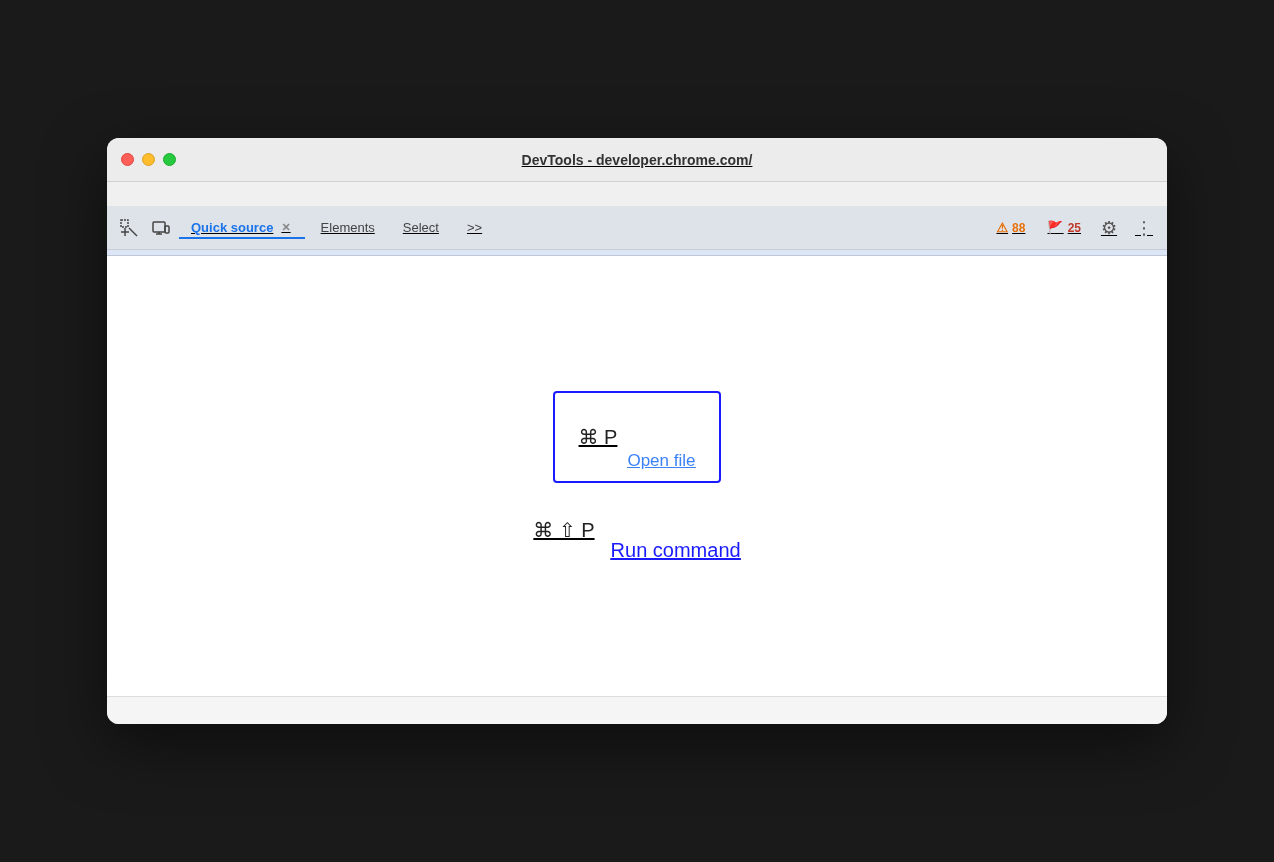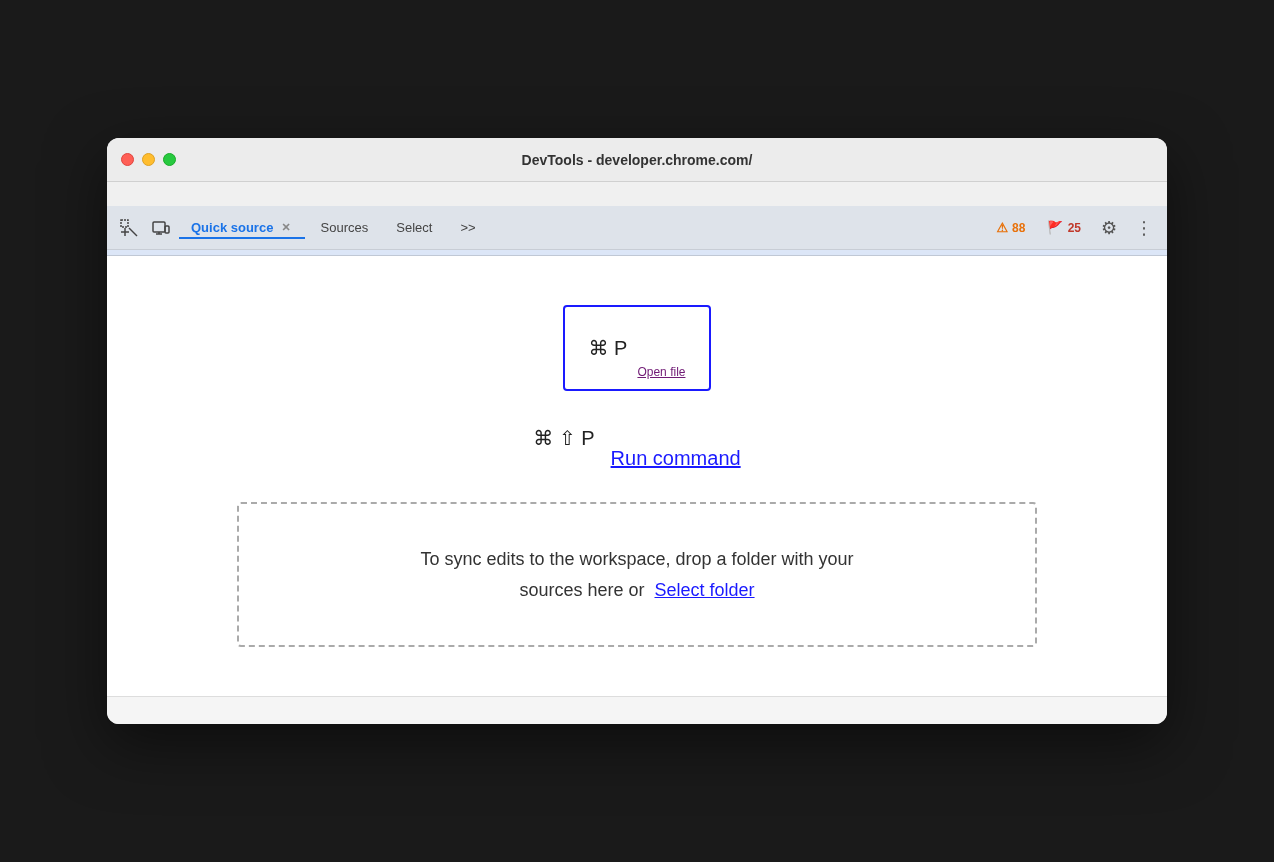--- a/index.html
+++ b/index.html
@@ -13,20 +13,21 @@
       height: 862px;
       font-family: -apple-system, BlinkMacSystemFont, 'Helvetica Neue', Arial, sans-serif;
     }
 
     .window {
       width: 1060px;
       background: #f0f0f0;
       border-radius: 12px;
       box-shadow: 0 20px 60px rgba(0,0,0,0.5);
       overflow: hidden;
+      text-decoration: underline;
     }
 
     
     .title-bar {
       background: #ececec;
       height: 44px;
       display: flex;
       align-items: center;
       justify-content: center;
       position: relative;
@@ -178,22 +179,22 @@
       padding: 10px 24px;
       font-size: 20px;
     }
 
     .shortcut-key {
       color: #222;
       font-size: 20px;
     }
 
     .shortcut-link {
-      color: #701a75;
-      font-size: 12px;
+      color: #3b82f6;
+      font-size: 17px;
       font-weight: 500;
       text-decoration: underline;
       cursor: pointer;
       margin-top: 48px;
     }
 
     .shortcut-row2 {
       display: flex;
       align-items: center;
       gap: 16px;
@@ -267,21 +268,21 @@
         <line x1="7" y1="13" x2="7" y2="15" stroke="#444" stroke-width="1.5"></line>
       </svg>
     </div>
 
     <div class="tab active">
       <span>Quick source</span>
       <span class="tab-close">✕</span>
     </div>
 
     <div class="tab">
-      <span>Sources</span>
+      <span>Elements</span>
     </div>
 
     <div class="tab">
       <span>Select</span>
     </div>
 
     <div class="tab">
       <span>&gt;&gt;</span>
     </div>
 
@@ -314,22 +315,17 @@
         <span class="shortcut-key">⌘ P</span>
         <span class="shortcut-link">Open file</span>
       </div>
     </div>
 
     <div class="shortcut-row2">
       <span class="shortcut-key">⌘ ⇧ P</span>
       <span class="shortcut-link2">Run command</span>
     </div>
 
-    <div class="drop-zone">
-      <span>To sync edits to the workspace, drop a folder with your</span><br>
-      <span>sources here or</span>
-      &nbsp;<span class="drop-zone-link">Select folder</span>
-    </div>
 
   </div>
 
   <div class="status-bar"></div>
 </div>
 
 </body></html>

